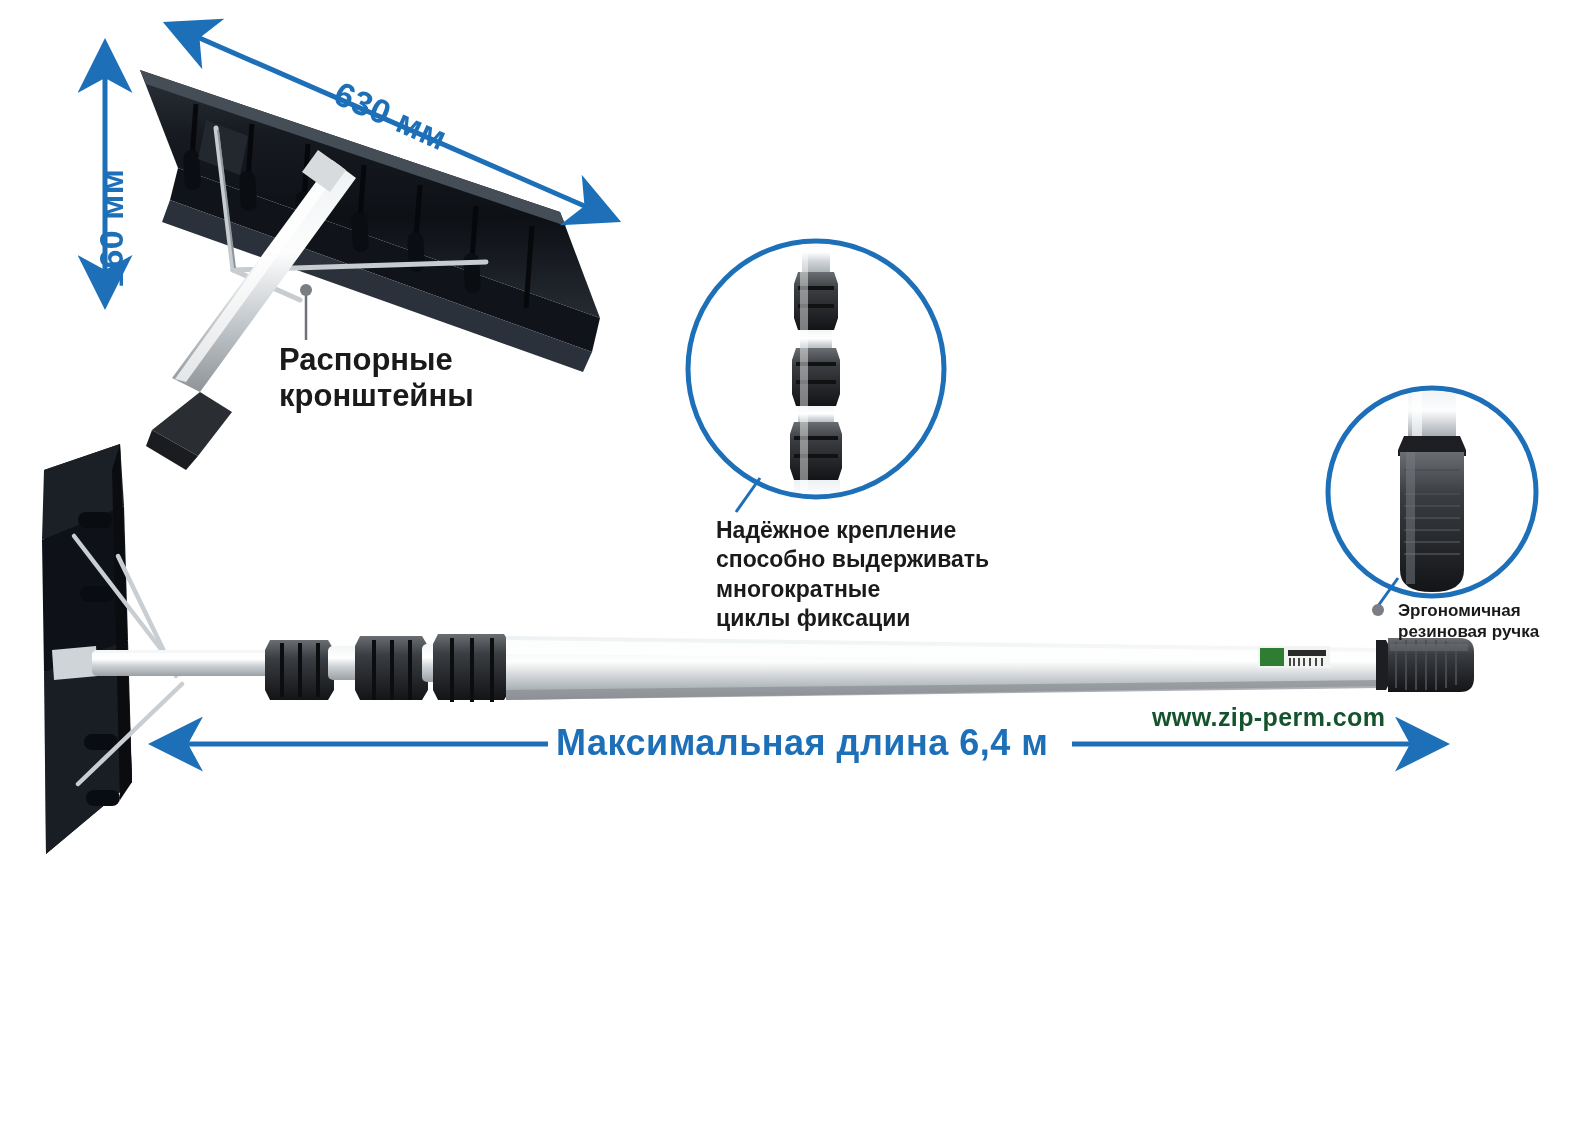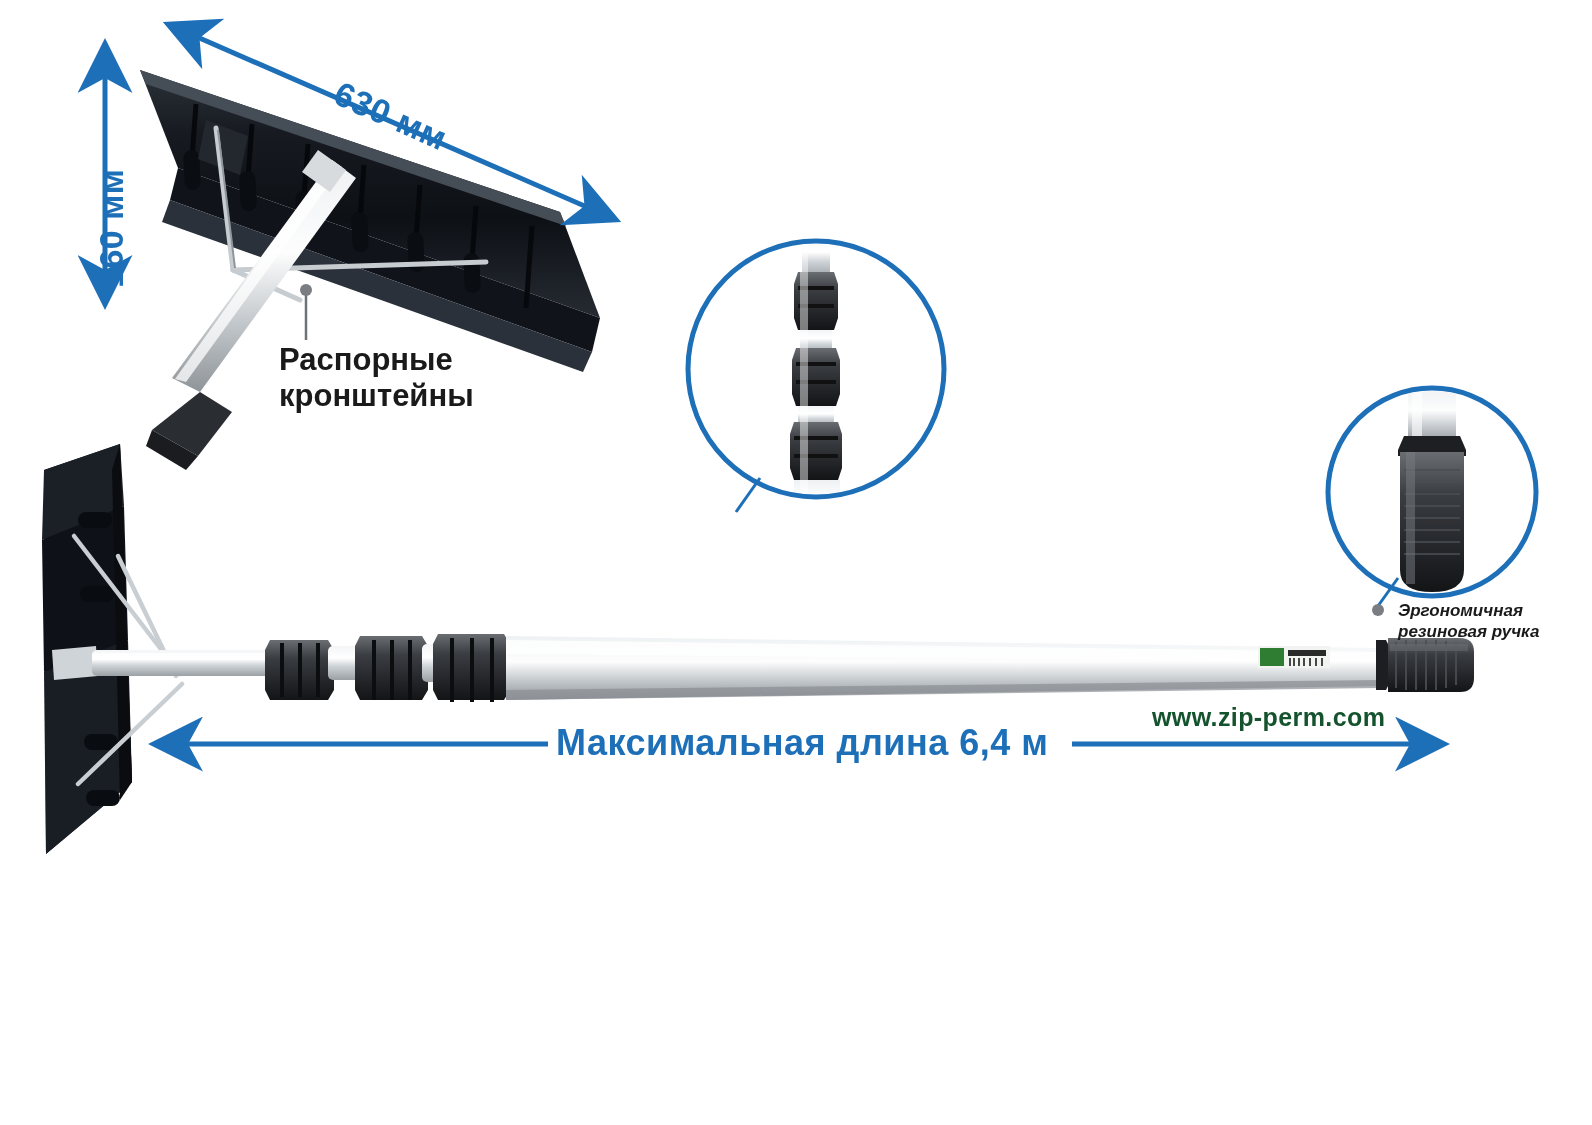--- a/index.html
+++ b/index.html
@@ -304,21 +304,25 @@
     </g>
   </svg>
 
   <div class="abs dim-label" style="left:344px; top:74px; font-size:34px; transform:rotate(24deg); transform-origin:left top;">630 мм</div>
 
   <div class="abs dim-label" style="left:92px; top:288px; font-size:34px; transform:rotate(-90deg); transform-origin:left top;">160 мм</div>
 
   <div class="abs callout-text" style="left:248px; top:342px; font-size:31px;margin-left:31px;">Распорные
 кронштейны</div>
 
-
-  <div class="abs callout-text" style="left:1398px; top:600px; font-size:17px; line-height:1.25;font-style:italic;">Эргономичная
+  <div class="abs callout-text" style="left:716px; top:516px; font-size:23px; line-height:1.28;">Надёжное крепление
+способно выдерживать
+многократные
+циклы фиксации</div>
+
+  <div class="abs callout-text" style="left:1398px; top:600px; font-size:17px; line-height:1.25;">Эргономичная
 резиновая ручка</div>
 
   <div class="abs dim-label" style="left:556px; top:722px; font-size:36px;text-align:center;">Максимальная длина 6,4 м</div>
 
   <div class="abs watermark" style="left:1152px; top:703px;">www.zip-perm.com</div>
 
 </div>
 
 </body></html>

